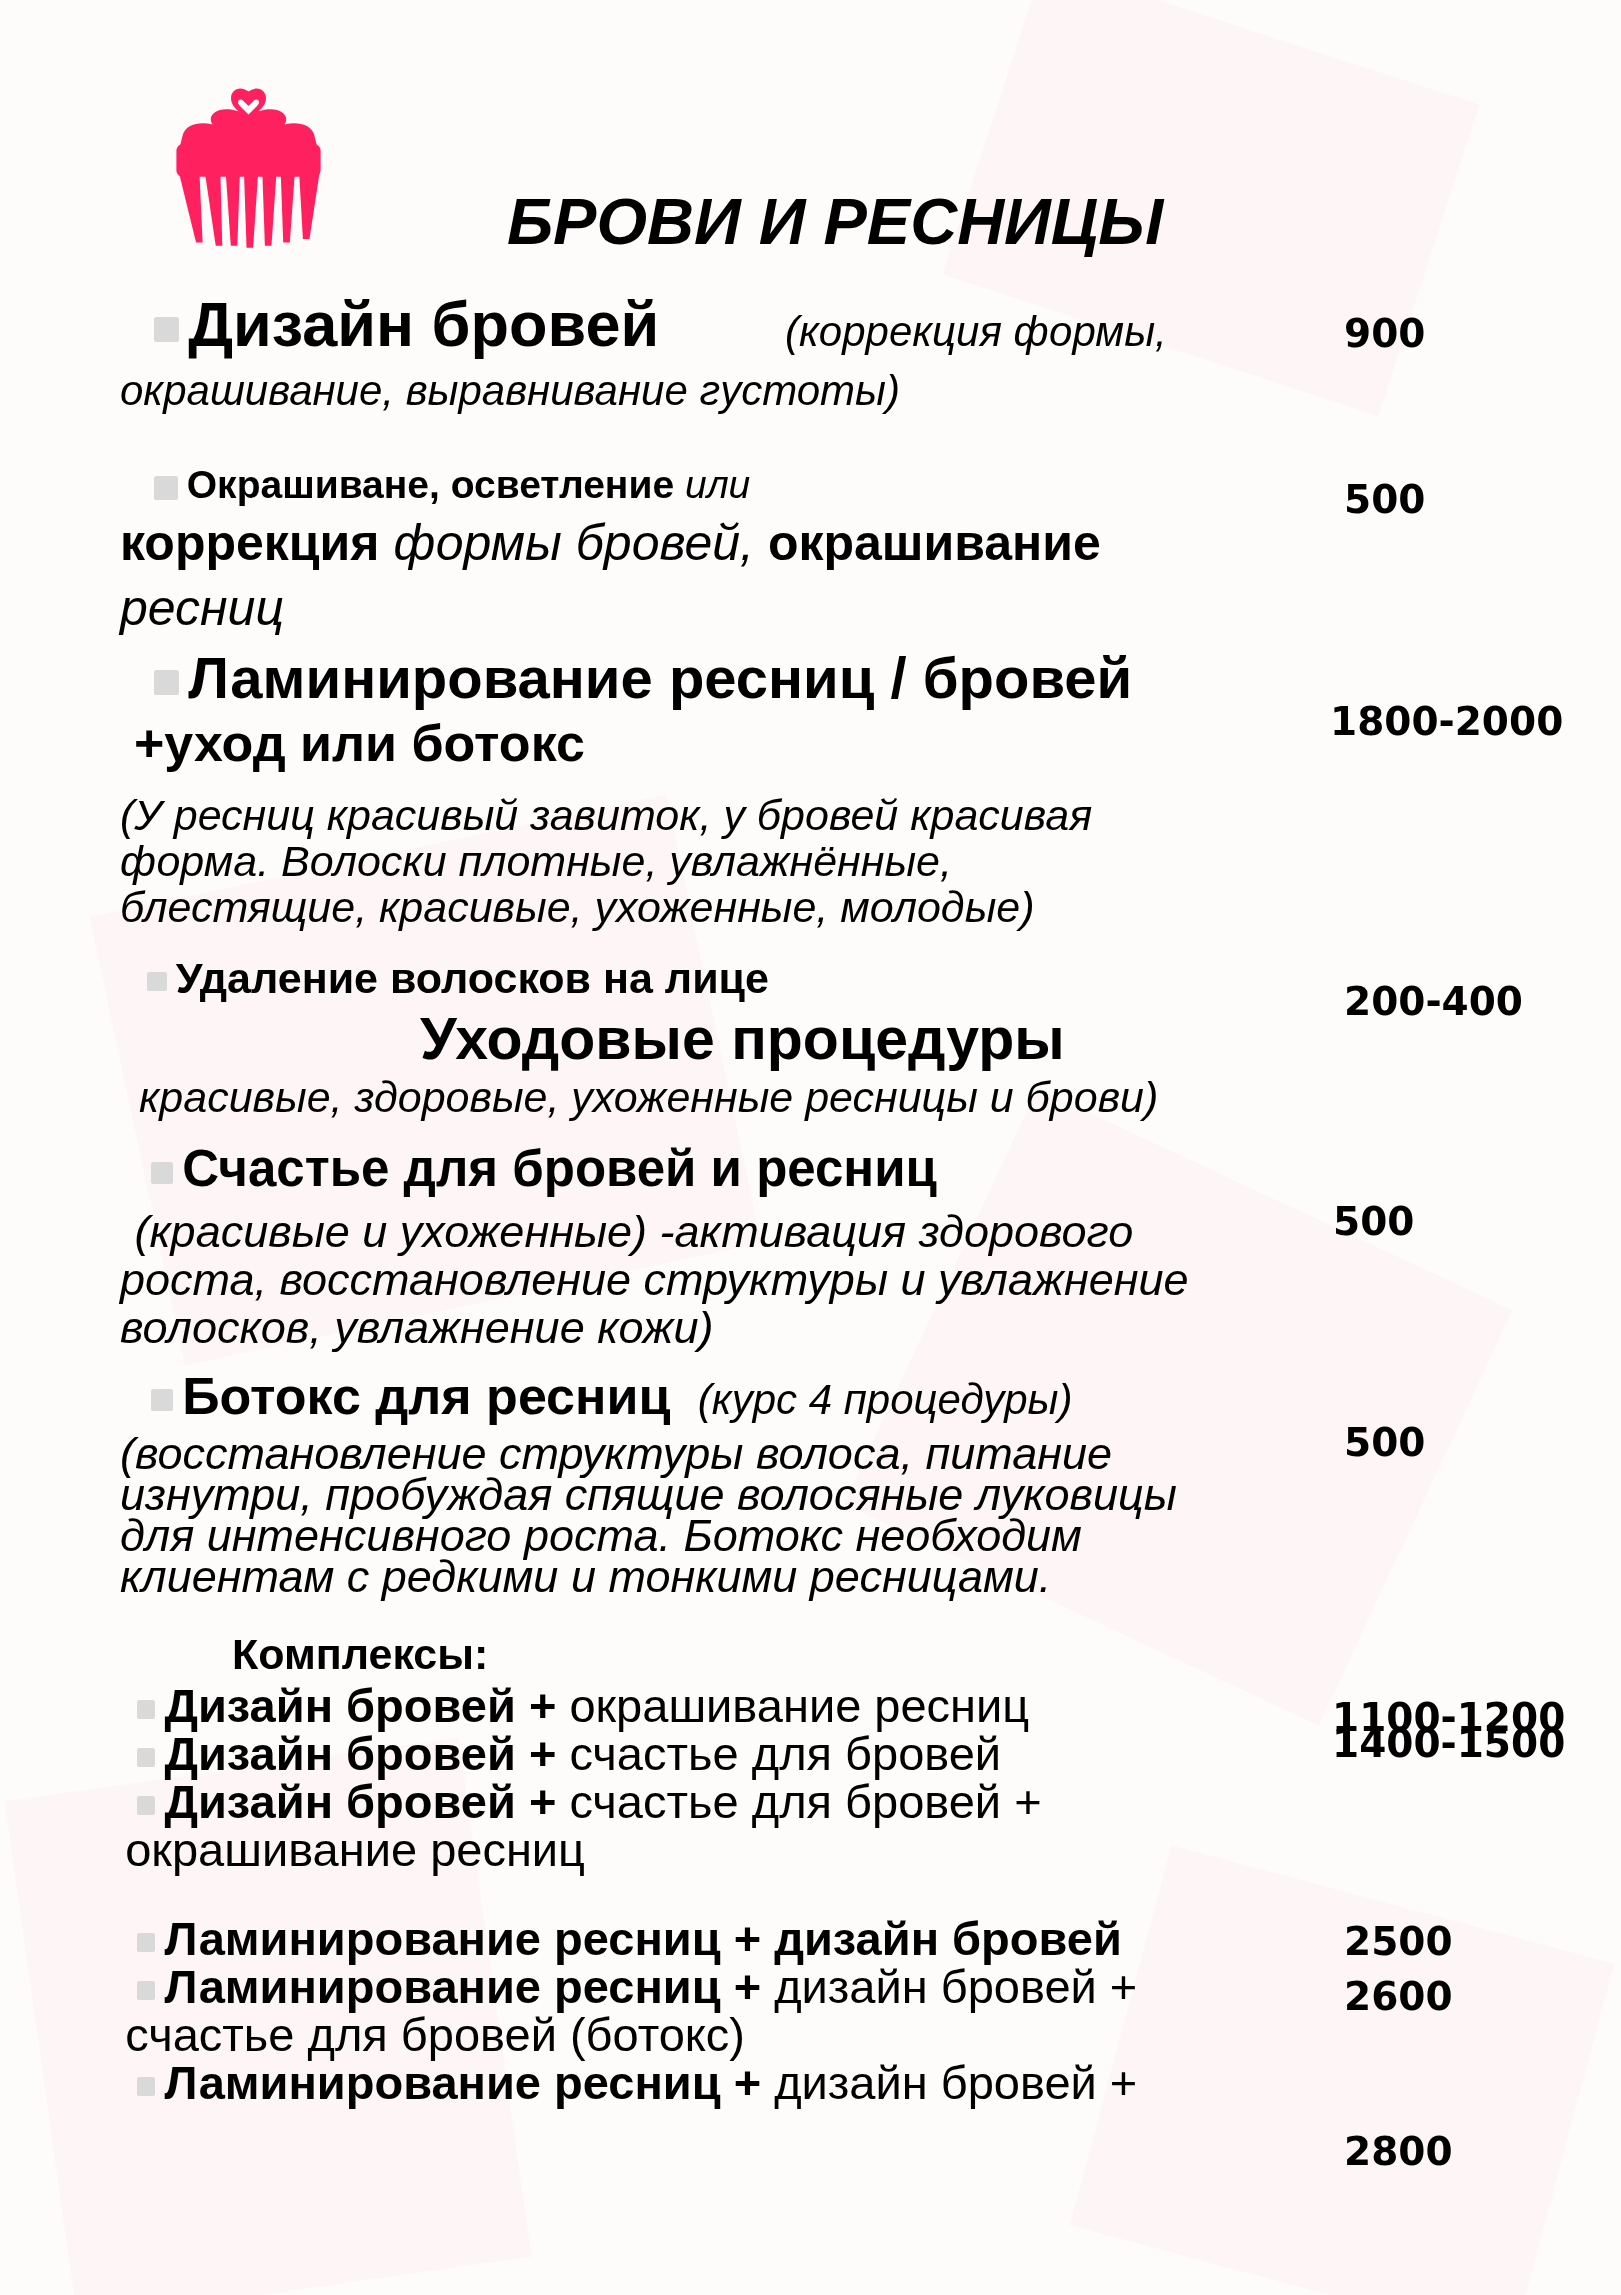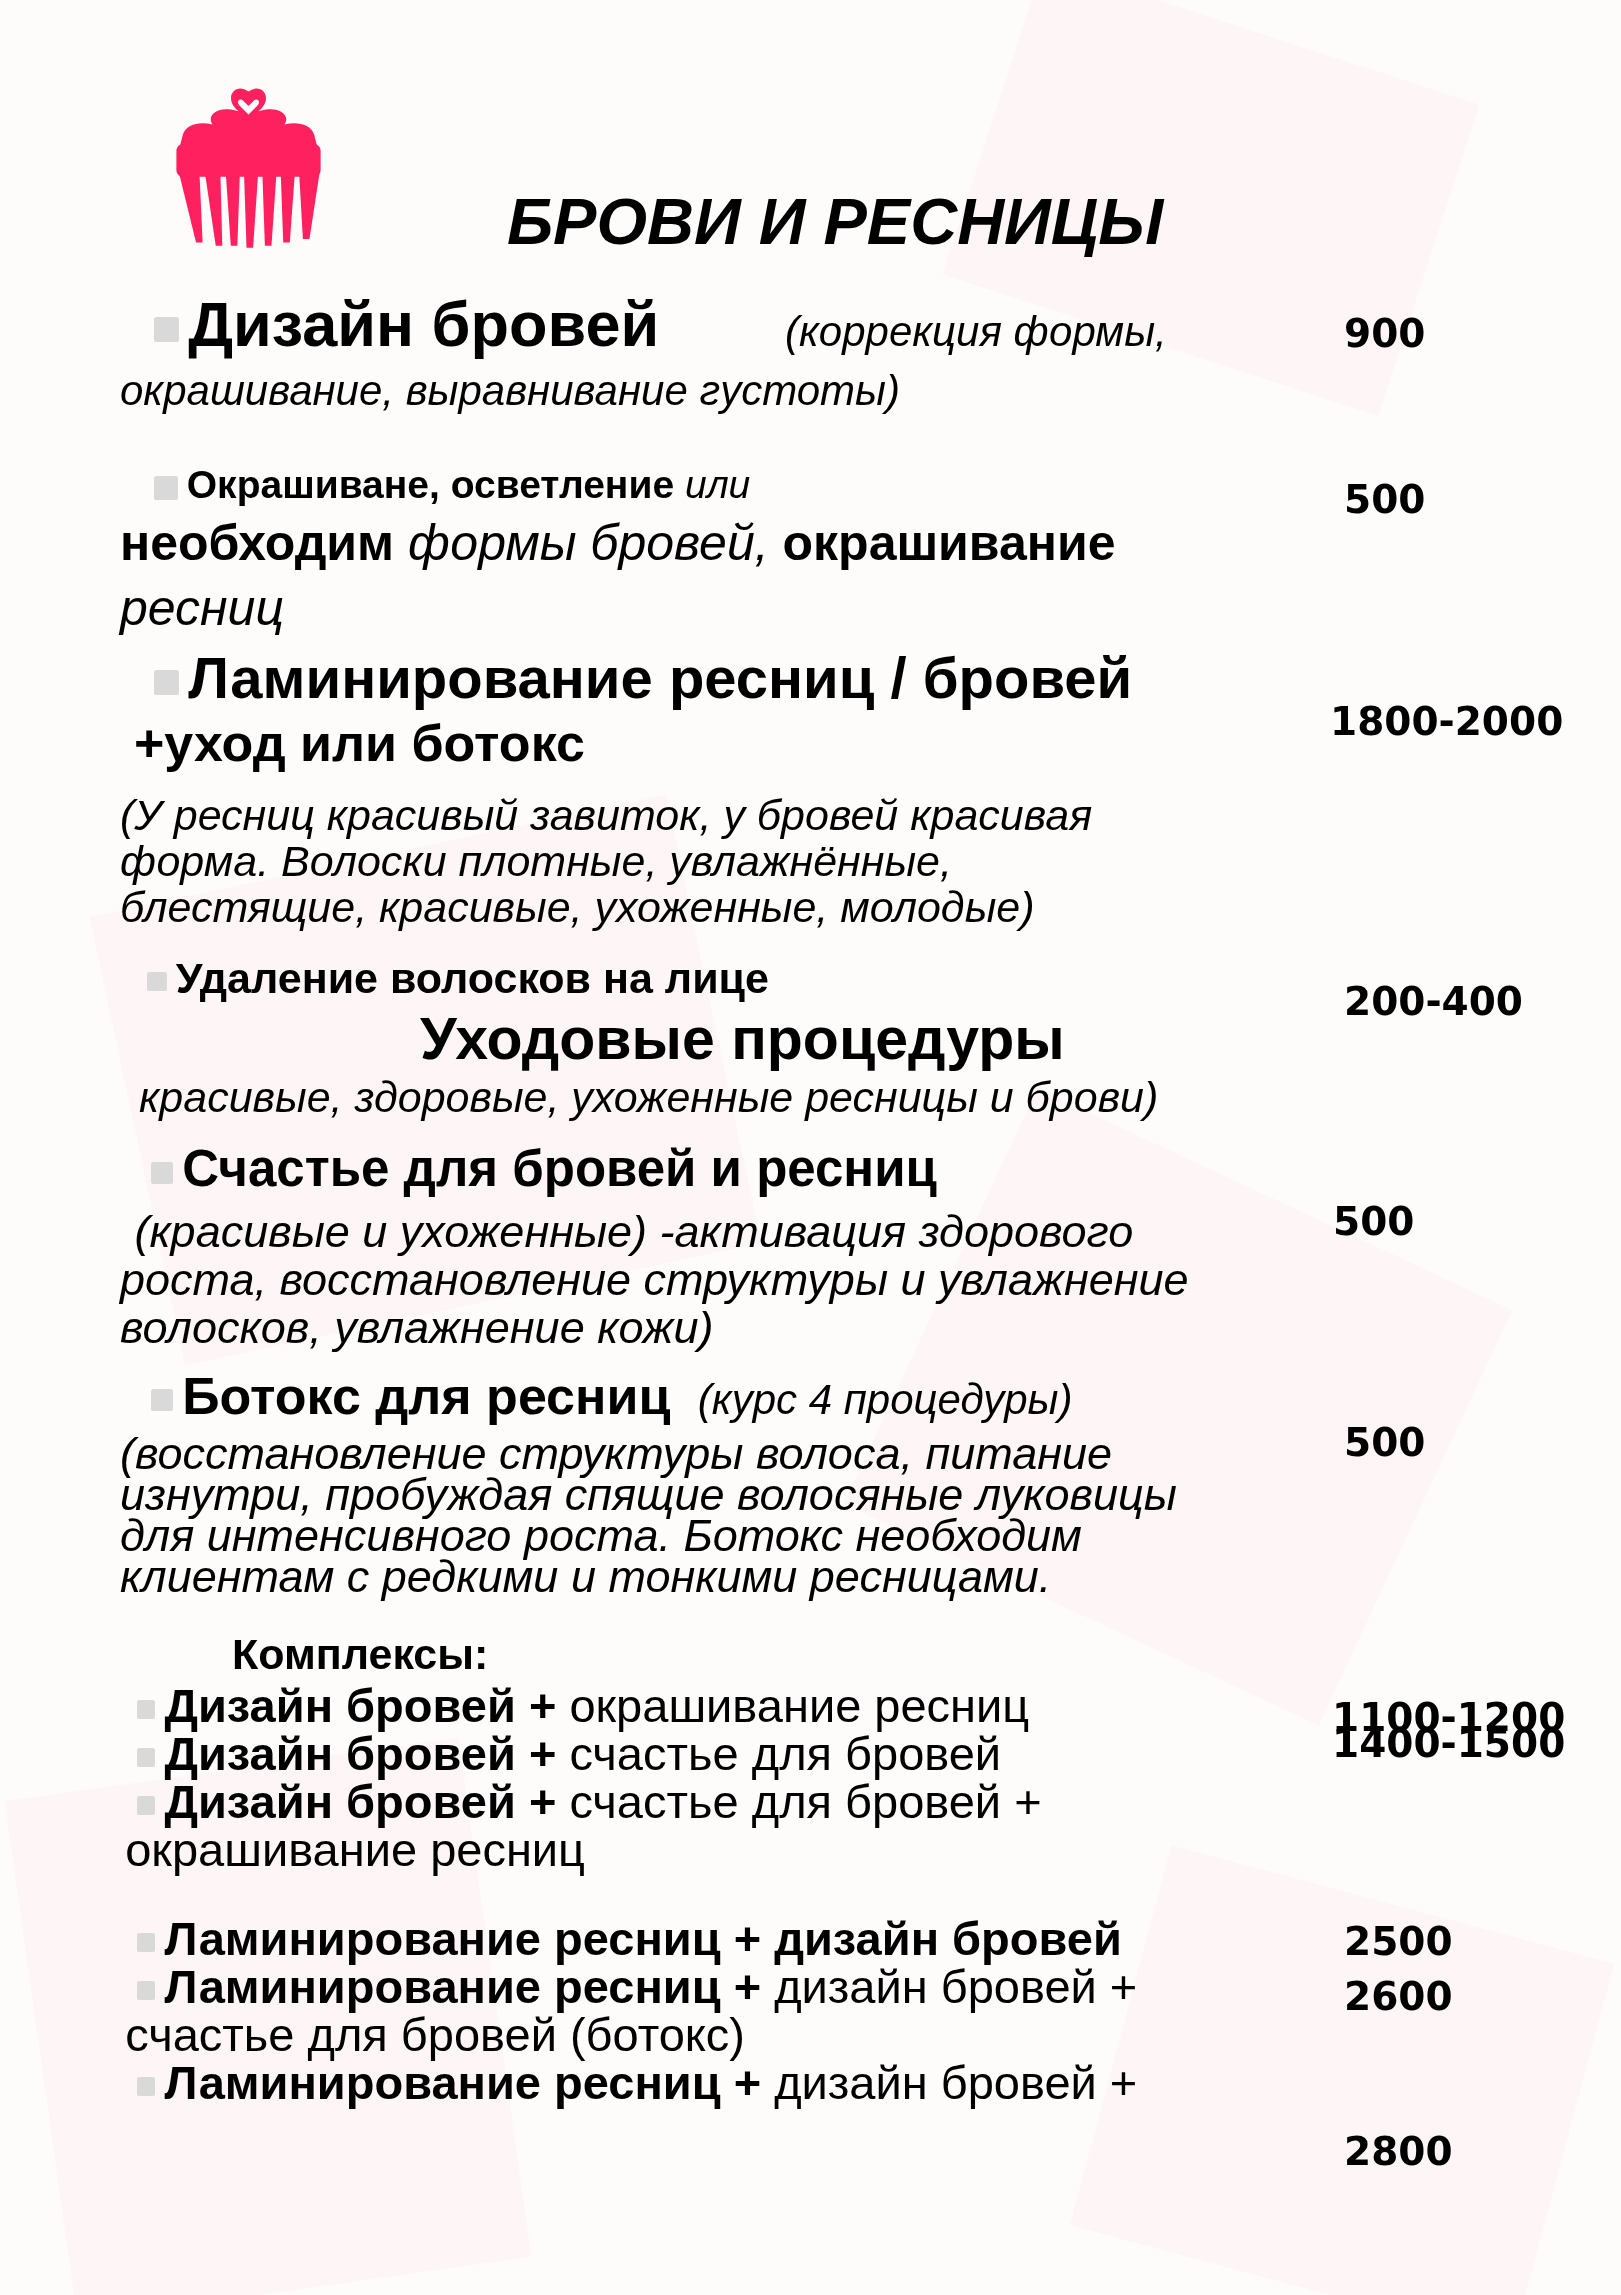--- a/index.html
+++ b/index.html
@@ -58,21 +58,21 @@
 </div>
 <div class="abs i" style="left:785px;top:308px;font-size:42px;">(коррекция формы,</div>
 <div class="abs i" style="left:120px;top:367px;font-size:42px;">окрашивание, выравнивание густоты)</div>
 <div class="price" style="left:1344px;top:311px;">900</div>
 
 <div class="abs" style="left:154px;top:452px;font-size:39px;line-height:65px;">
   <span class="bullet" style="width:23.6px;height:23.6px;"></span><span class="b">Окрашиване, осветление</span>
   <span class="i">или</span>
 </div>
 <div class="abs" style="left:120px;top:514px;font-size:50px;">
-  <span class="b">необходим</span>
+  <span class="b">коррекция</span>
   <span class="i">формы бровей,</span>
   <span class="b">окрашивание</span>
 </div>
 <div class="abs i" style="left:120px;top:579px;font-size:50px;">ресниц</div>
 <div class="price" style="left:1344px;top:477px;">500</div>
 
 <div class="abs" style="left:154px;top:645px;font-size:58px;line-height:65px;">
   <span class="bullet" style="width:25px;height:25px;"></span><span class="b">Ламинирование ресниц  / бровей</span>
 </div>
 <div class="abs b" style="left:134px;top:713px;font-size:52px;">+уход или ботокс</div>

